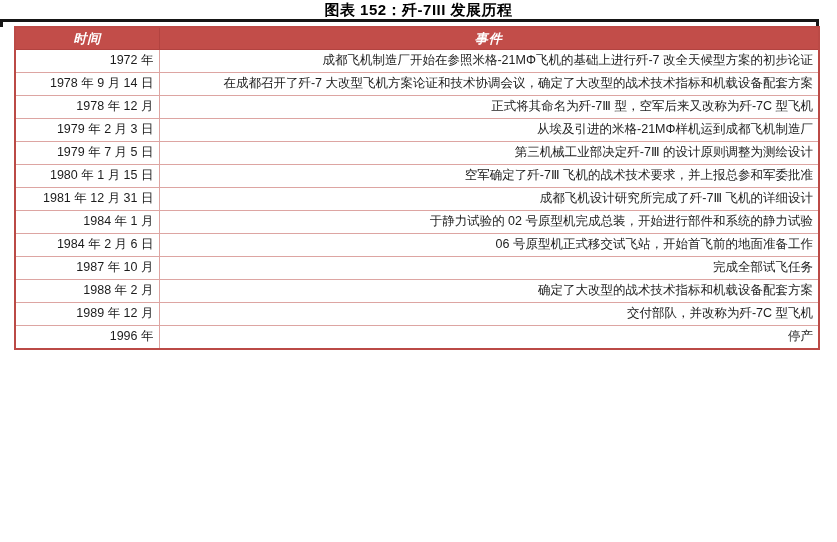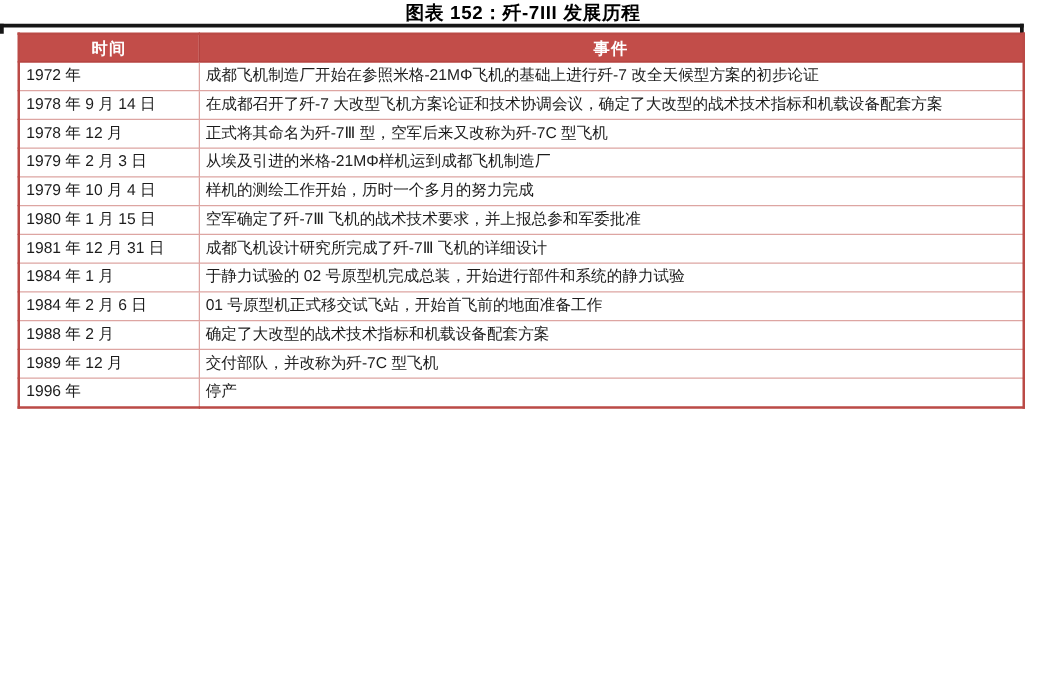--- a/index.html
+++ b/index.html
@@ -55,26 +55,27 @@
   }
   table.timeline th {
     background: #c24d49;
     border: 1px solid #b24340;
     color: #ffffff;
     font-size: 13px;
     font-weight: bold;
     height: 21px;
     text-align: center;
     letter-spacing: 1px;
+    font-style: italic;
   }
   table.timeline td {
     border: 1px solid #dda5a2;
     font-size: 12.5px;
     color: #1c1c1c;
-    text-align: left;
+    text-align: right;
     height: 22px;
     padding: 0 5px;
     line-height: 1.05;
     white-space: nowrap;
     overflow: hidden;
   }
   .bottom-rule {
     position: absolute;
     top: 496px;
     left: 0;
@@ -135,38 +136,42 @@
           </tr>
           <tr>
             <td>1978 年 12 月</td>
             <td>正式将其命名为歼-7Ⅲ 型，空军后来又改称为歼-7C 型飞机</td>
           </tr>
           <tr>
             <td>1979 年 2 月 3 日</td>
             <td>从埃及引进的米格-21MΦ样机运到成都飞机制造厂</td>
           </tr>
           <tr>
-            <td>1979 年 10 月 4 日</td>
-            <td>样机的测绘工作开始，历时一个多月的努力完成</td>
+            <td>1979 年 7 月 5 日</td>
+            <td>第三机械工业部决定歼-7Ⅲ 的设计原则调整为测绘设计</td>
           </tr>
           <tr>
             <td>1980 年 1 月 15 日</td>
             <td>空军确定了歼-7Ⅲ 飞机的战术技术要求，并上报总参和军委批准</td>
           </tr>
           <tr>
             <td>1981 年 12 月 31 日</td>
             <td>成都飞机设计研究所完成了歼-7Ⅲ 飞机的详细设计</td>
           </tr>
           <tr>
             <td>1984 年 1 月</td>
             <td>于静力试验的 02 号原型机完成总装，开始进行部件和系统的静力试验</td>
           </tr>
           <tr>
             <td>1984 年 2 月 6 日</td>
-            <td>01 号原型机正式移交试飞站，开始首飞前的地面准备工作</td>
+            <td>06 号原型机正式移交试飞站，开始首飞前的地面准备工作</td>
+          </tr>
+          <tr>
+            <td>1987 年 10 月</td>
+            <td>完成全部试飞任务</td>
           </tr>
           <tr>
             <td>1988 年 2 月</td>
             <td>确定了大改型的战术技术指标和机载设备配套方案</td>
           </tr>
           <tr>
             <td>1989 年 12 月</td>
             <td>交付部队，并改称为歼-7C 型飞机</td>
           </tr>
           <tr>

